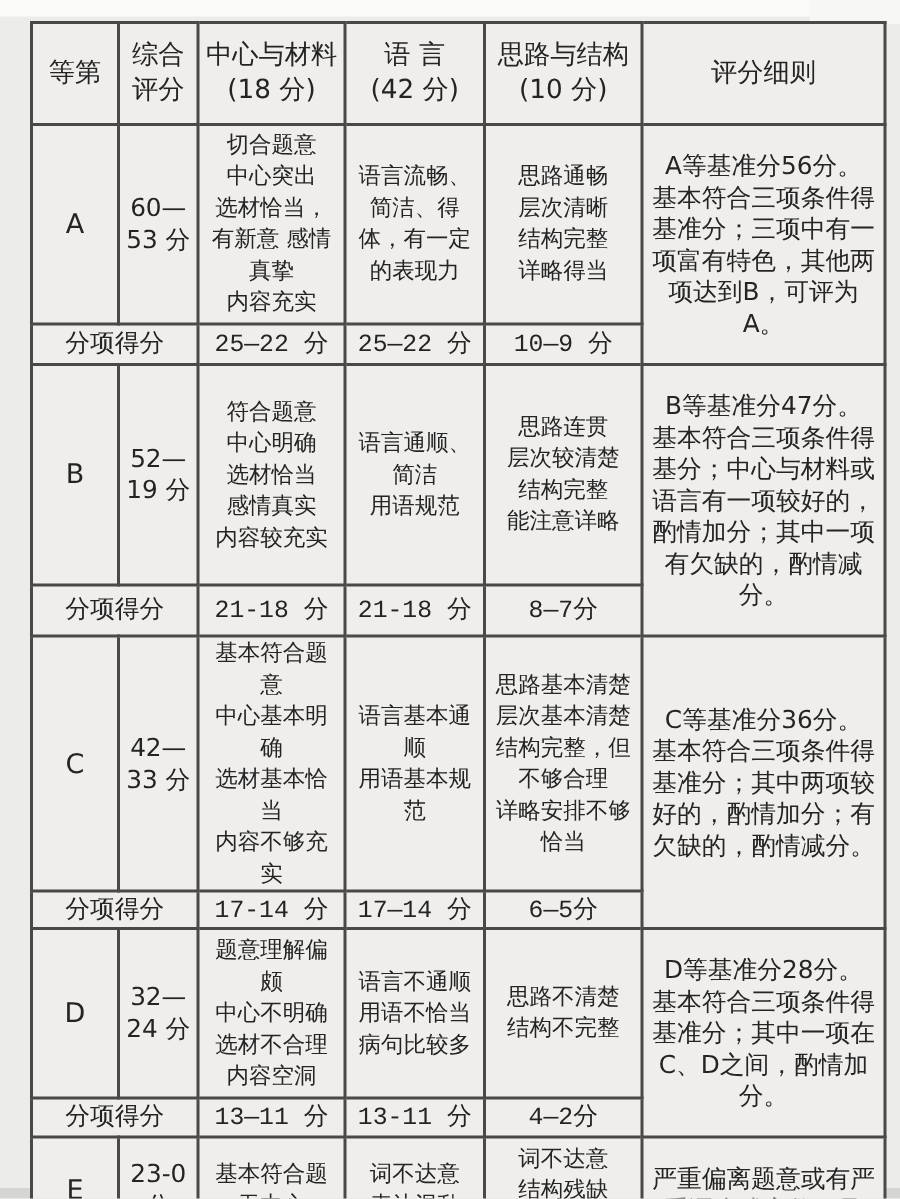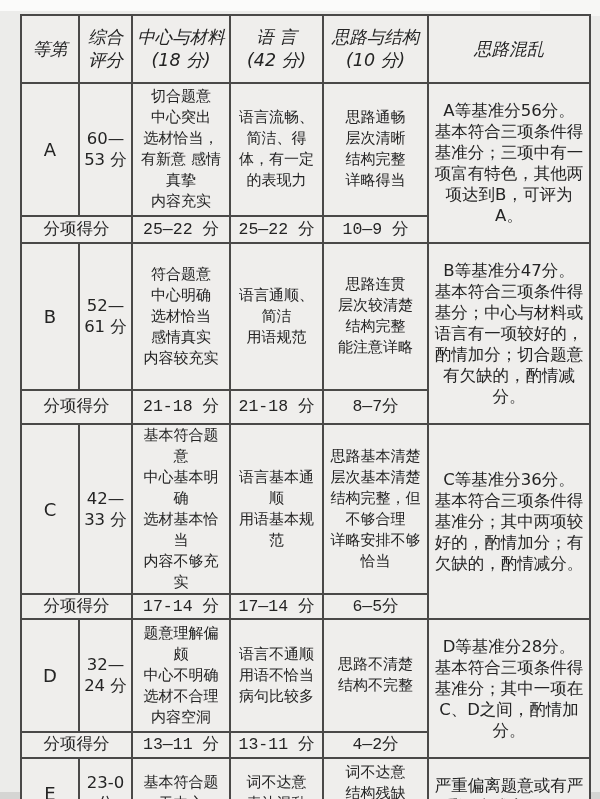--- a/index.html
+++ b/index.html
@@ -29,21 +29,21 @@
     padding:0 2px;
     font-size:15px;line-height:21px;
     color:#242424;
   }
   th{font-size:17.5px;line-height:23px;font-weight:400;}
   td.c-grade{font-size:18px;}
   td.c-overall{font-size:16.5px;}
   td.c-detail{font-size:16.5px;line-height:21px;padding:16px 3px;}
   td.c-sub{font-size:16.5px;font-family:Liberation Mono, monospace;}
 
-  tr.r-header{height:68px;font-style:italic;}
+  tr.r-header{height:68px;}
   tr.r-a{height:127px;} tr.r-a-sub{height:26px;}
   tr.r-b{height:121px;} tr.r-b-sub{height:28px;}
   tr.r-c{height:169px;} tr.r-c-sub{height:25px;}
   tr.r-d{height:107px;} tr.r-d-sub{height:25px;}
   tr.r-e{height:65px;}  tr.r-e-sub{height:25px;}
 </style>
 </head>
 <body>
 
 <div class="top-strip"></div>
@@ -64,21 +64,21 @@
       <tr class="r-header">
     <th>等第</th>
     <th>综合
 评分</th>
     <th>中心与材料
 (18 分)</th>
     <th>语 言
 (42 分)</th>
     <th>思路与结构
 (10 分)</th>
-    <th>思路混乱</th>
+    <th>评分细则</th>
   </tr>
 
   <tr class="r-a">
     <td class="c-grade">A</td>
     <td class="c-overall">60—
 53 分</td>
     <td>切合题意
 中心突出
 选材恰当，
 有新意 感情
@@ -101,38 +101,38 @@
   <tr class="r-a-sub">
     <td class="c-sub" colspan="2">分项得分</td>
     <td class="c-sub">25—22 分</td>
     <td class="c-sub">25—22 分</td>
     <td class="c-sub">10—9 分</td>
   </tr>
 
   <tr class="r-b">
     <td class="c-grade">B</td>
     <td class="c-overall">52—
-61 分</td>
+19 分</td>
     <td>符合题意
 中心明确
 选材恰当
 感情真实
 内容较充实</td>
     <td>语言通顺、
 简洁
 用语规范</td>
     <td>思路连贯
 层次较清楚
 结构完整
 能注意详略</td>
     <td class="c-detail" rowspan="2">B等基准分47分。
 基本符合三项条件得
 基分；中心与材料或
 语言有一项较好的，
-酌情加分；切合题意
+酌情加分；其中一项
 有欠缺的，酌情减
 分。</td>
   </tr>
   <tr class="r-b-sub">
     <td class="c-sub" colspan="2">分项得分</td>
     <td class="c-sub">21-18 分</td>
     <td class="c-sub">21-18 分</td>
     <td class="c-sub">8—7分</td>
   </tr>
 

